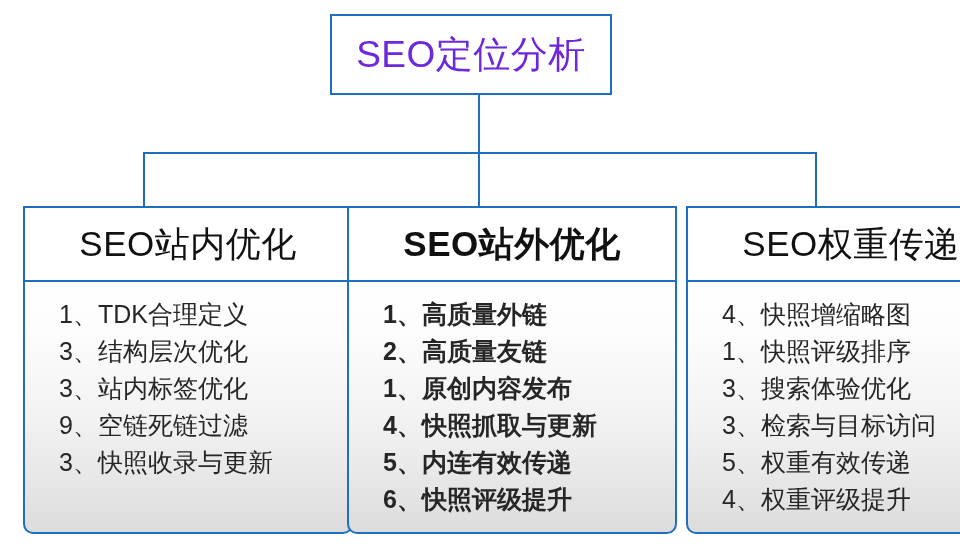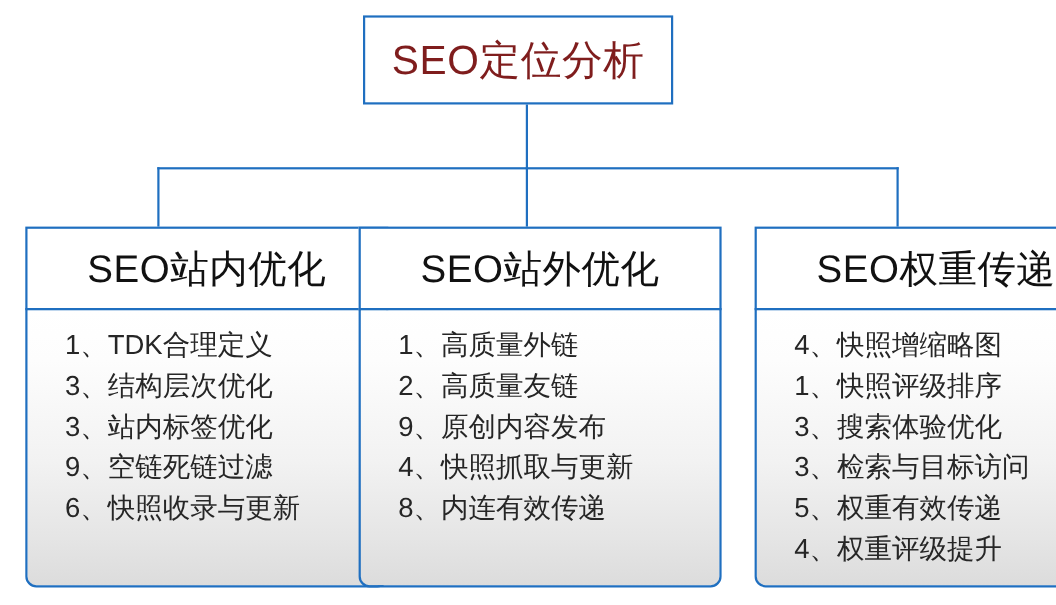--- a/index.html
+++ b/index.html
@@ -36,35 +36,35 @@
     height: 81px;
     box-sizing: border-box;
     border: 2px solid #1f6fc0;
     background: #ffffff;
     display: flex;
     align-items: center;
     justify-content: center;
   }
   .title-box .title-text {
     font-size: 37px;
-    color: #7f1d1d;
+    color: #6d28d9;
     letter-spacing: 0.5px;
     white-space: nowrap;
     text-align: right;
   }
 
   
   .column {
     position: absolute;
     top: 206px;
     width: 330px;
     padding-left: 16px;
   }
   .col-1 { left: 7px; }
-  .col-2 { left: 310px; }
+  .col-2 { left: 331px; font-weight: bold; }
   .col-3 { left: 670px; }
 
   .col-header {
     box-sizing: border-box;
     height: 76px;
     border: 2px solid #1f6fc0;
     background: #ffffff;
     display: flex;
     align-items: center;
     justify-content: center;
@@ -121,36 +121,37 @@
   <div class="column col-1">
     <div class="col-header">
       <span class="header-text">SEO站内优化</span>
     </div>
     <div class="col-body">
       <ul class="item-list">
         <li>1、TDK合理定义</li>
         <li>3、结构层次优化</li>
         <li>3、站内标签优化</li>
         <li>9、空链死链过滤</li>
-        <li>6、快照收录与更新</li>
+        <li>3、快照收录与更新</li>
       </ul>
     </div>
   </div>
 
   <div class="column col-2">
     <div class="col-header">
       <span class="header-text">SEO站外优化</span>
     </div>
     <div class="col-body">
       <ul class="item-list">
         <li>1、高质量外链</li>
         <li>2、高质量友链</li>
-        <li>9、原创内容发布</li>
+        <li>1、原创内容发布</li>
         <li>4、快照抓取与更新</li>
-        <li>8、内连有效传递</li>
+        <li>5、内连有效传递</li>
+        <li>6、快照评级提升</li>
       </ul>
     </div>
   </div>
 
   <div class="column col-3">
     <div class="col-header">
       <span class="header-text">SEO权重传递</span>
     </div>
     <div class="col-body">
       <ul class="item-list">

